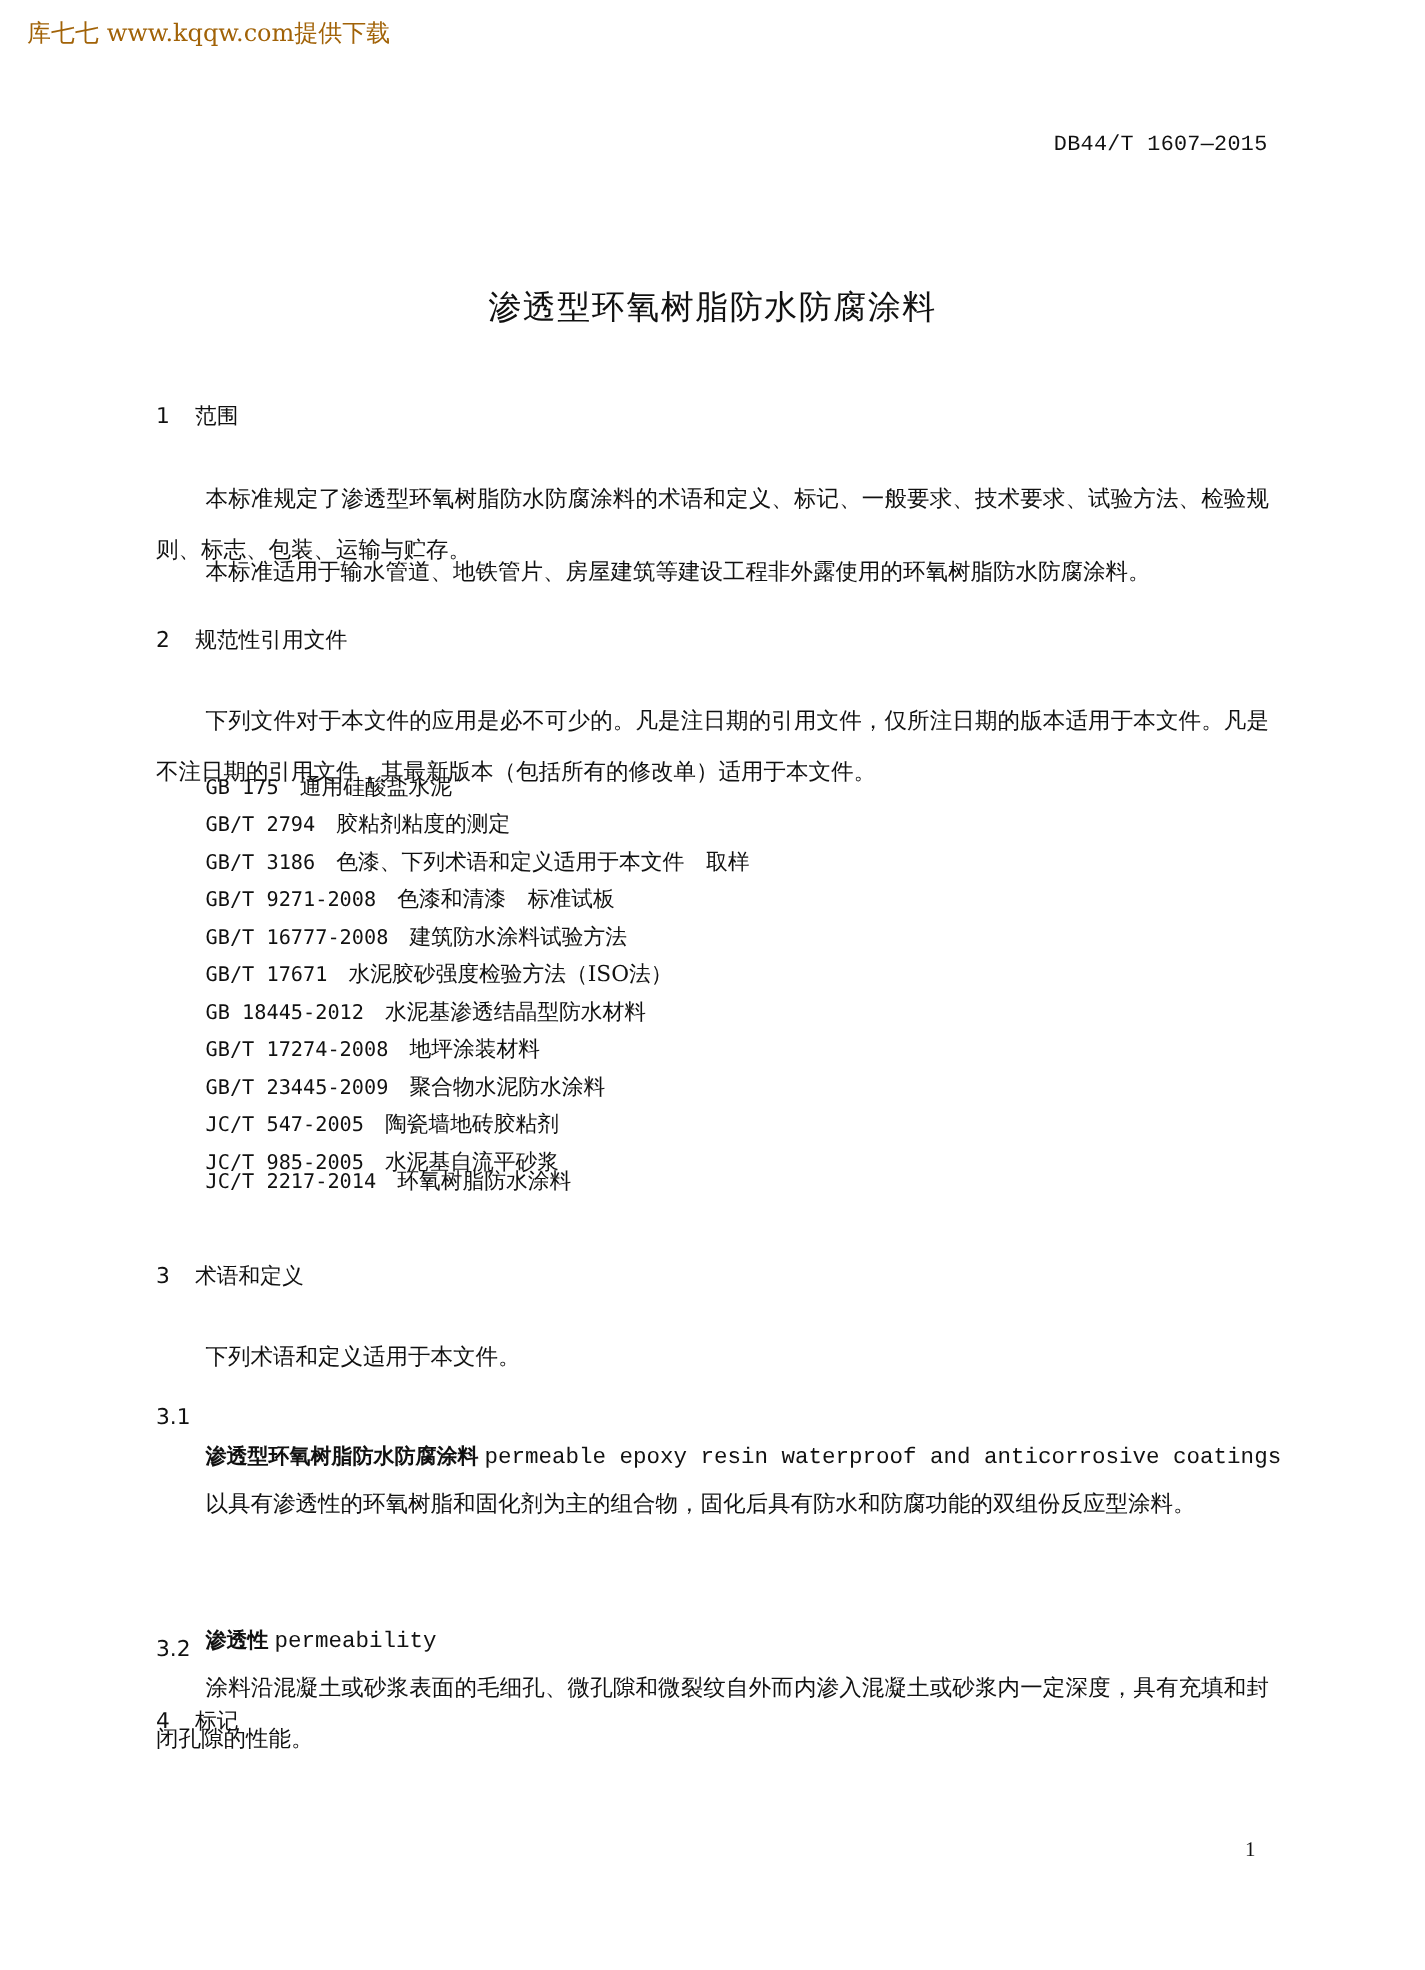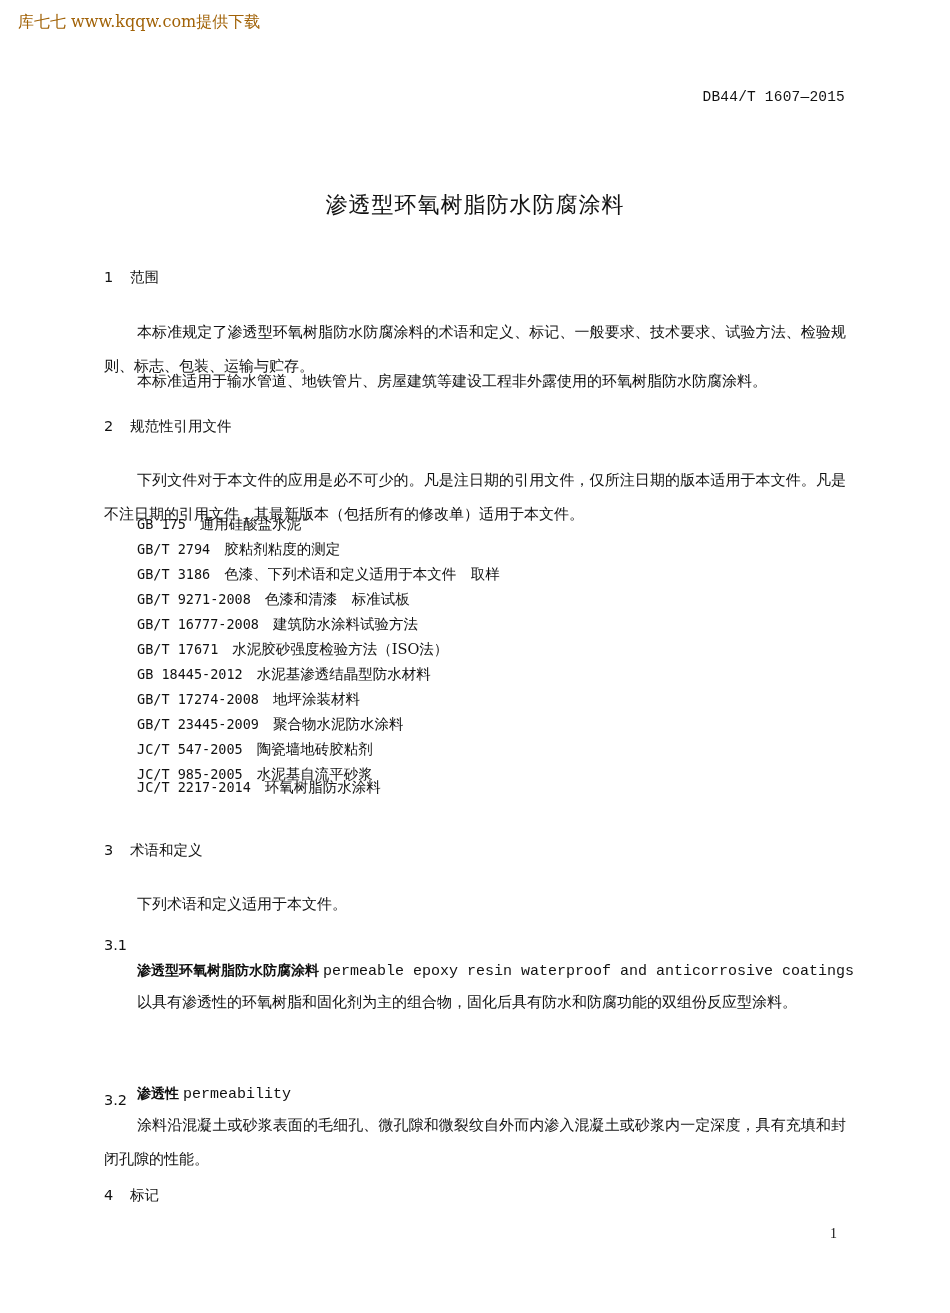--- a/index.html
+++ b/index.html
@@ -91,17 +91,17 @@
 <div class="abs para" style="top:887px;">下列术语和定义适用于本文件。</div>
 
 <div class="abs subnum" style="top:937px;">3.1</div>
 <div class="abs term" style="top:962px;"><span class="zh">渗透型环氧树脂防水防腐涂料</span><span class="en">permeable epoxy resin waterproof and anticorrosive coatings</span></div>
 <div class="abs para" style="top:985px;">以具有渗透性的环氧树脂和固化剂为主的组合物，固化后具有防水和防腐功能的双组份反应型涂料。</div>
 
 <div class="abs subnum" style="top:1092px;">3.2</div>
 <div class="abs term" style="top:1085px;"><span class="zh">渗透性</span><span class="en">permeability</span></div>
 <div class="abs para" style="top:1108px;">涂料沿混凝土或砂浆表面的毛细孔、微孔隙和微裂纹自外而内渗入混凝土或砂浆内一定深度，具有充填和封闭孔隙的性能。</div>
 
-<div class="abs h1" style="top:1186px;">
+<div class="abs h1" style="top:1138px;">
   <span class="num">4</span><span>标记</span>
 </div>
 
 <div class="abs pagenum">1</div>
 
 </body></html>

